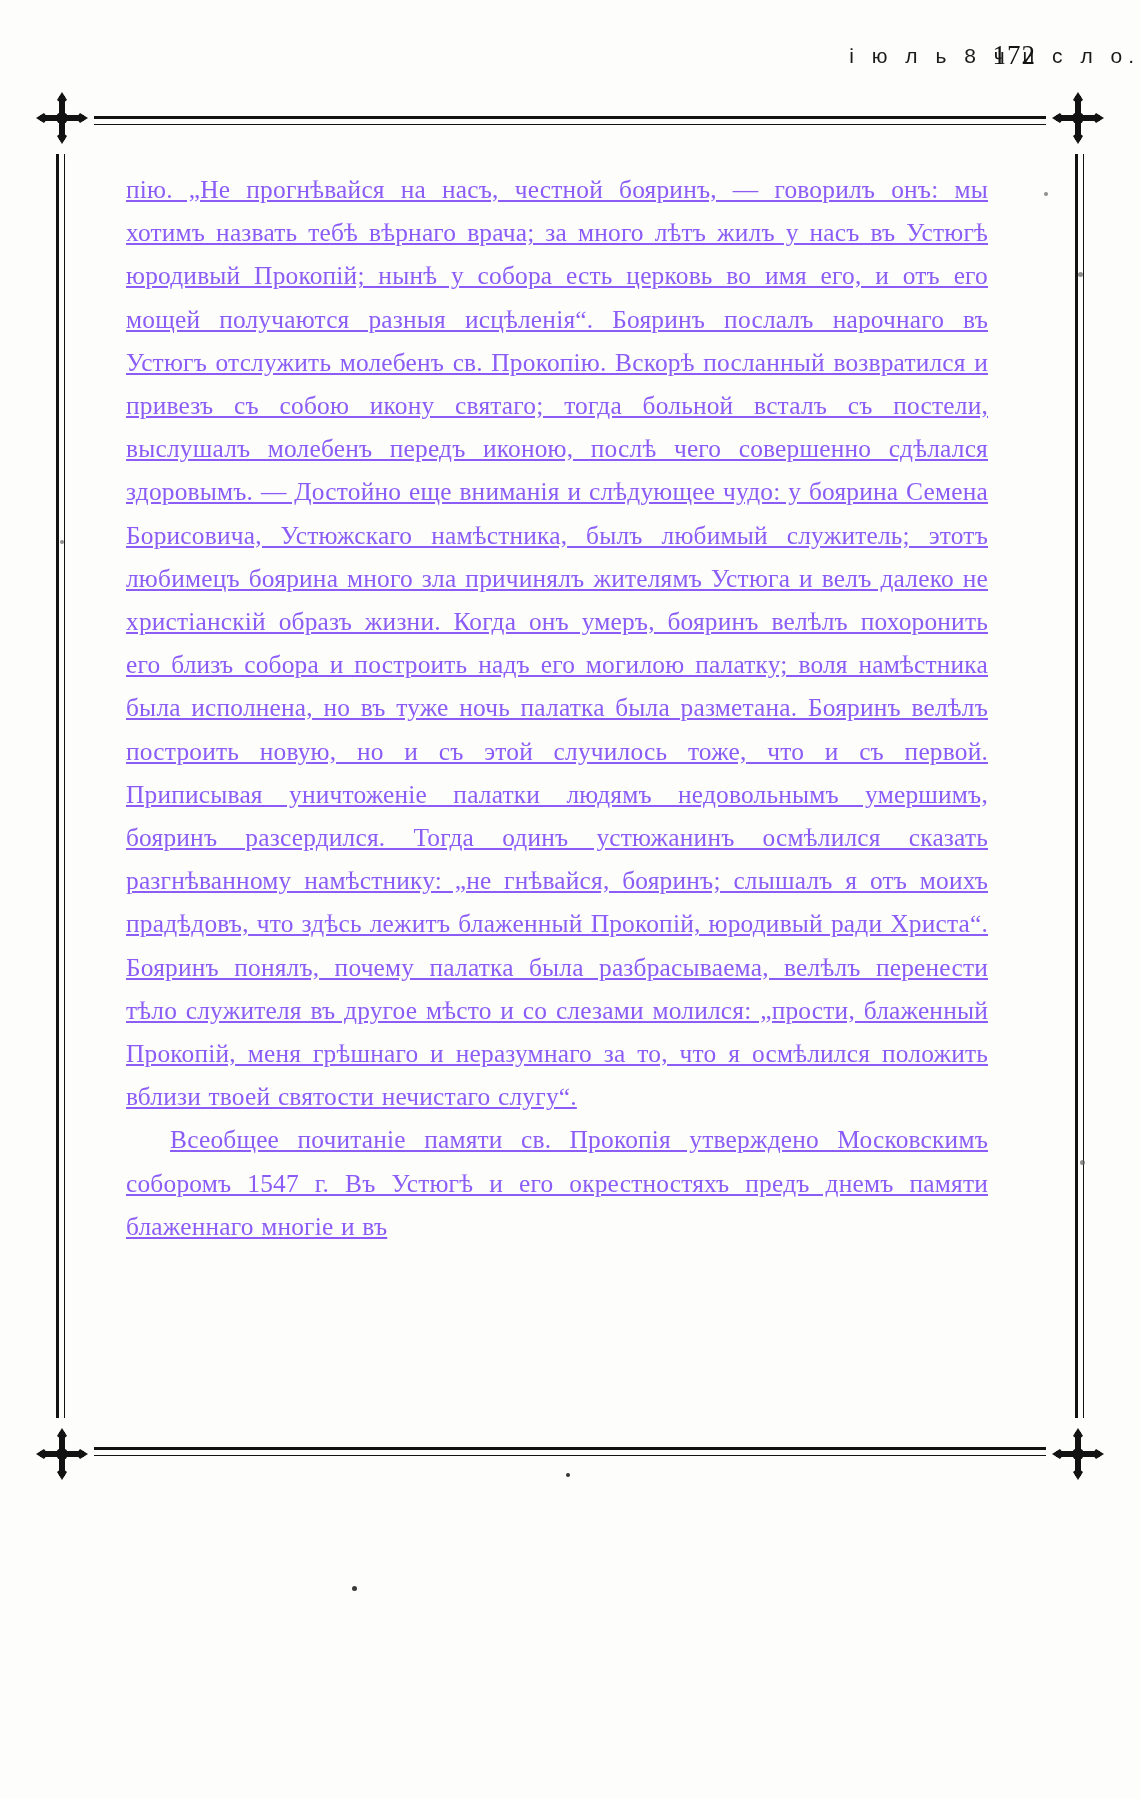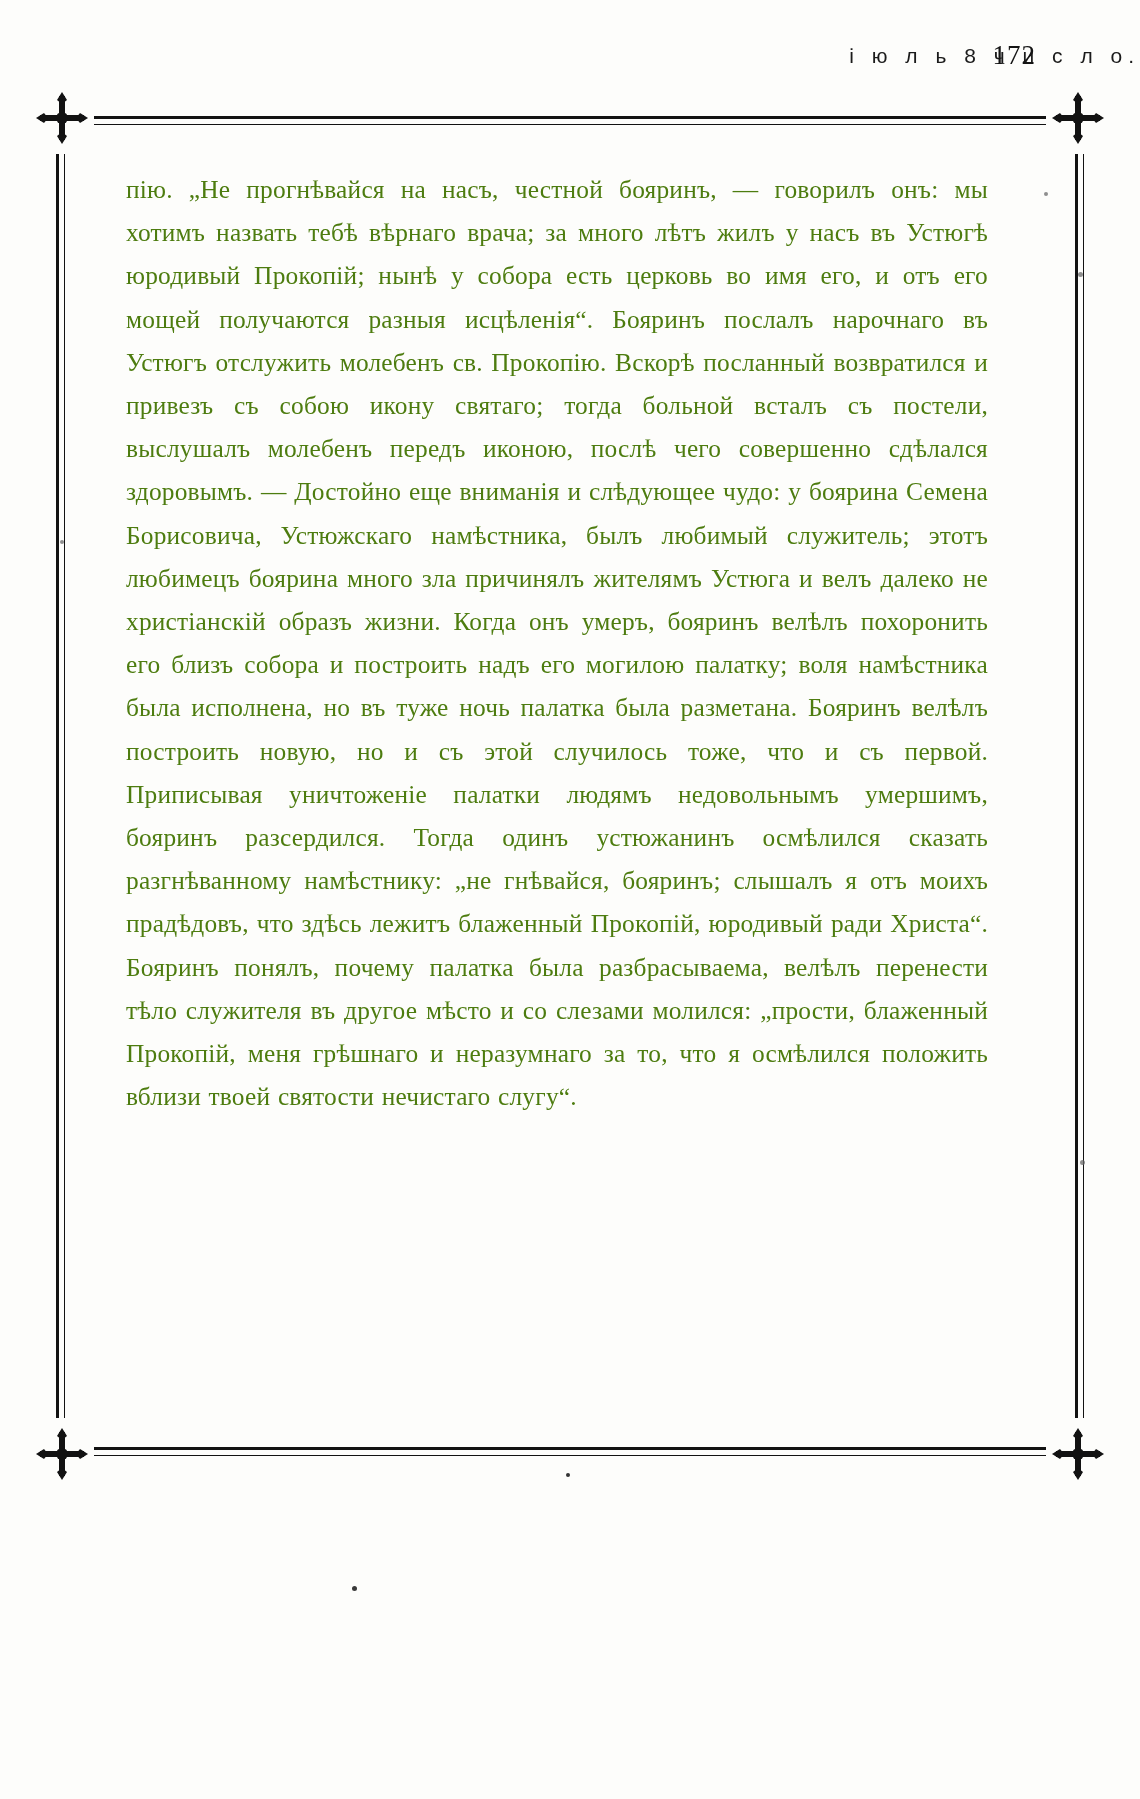--- a/index.html
+++ b/index.html
@@ -104,23 +104,24 @@
   
   .textblock {
     position: absolute;
     left: 126px;
     top: 168px;
     width: 862px;
     font-size: 25.4px;
     line-height: 43.2px;
     text-align: justify;
     text-justify: inter-word;
-    color: #4d7c0f;
+    color: #8b5cf6;
     letter-spacing: 0.2px;
     word-spacing: 1px;
+    text-decoration: underline;
   }
   .textblock p {
     margin: 0;
   }
   .textblock p.indent {
     text-indent: 44px;
   }
   .textblock p + p {
     margin-top: 0;
   }
@@ -209,20 +210,21 @@
           <path d="M2 28 L10 33 L14 28 L10 23 Z"></path>
           <path d="M54 28 L46 33 L42 28 L46 23 Z"></path>
           <circle cx="28" cy="28" r="6"></circle>
         </g>
       </svg>
     </div>
   </div>
 
   <div class="textblock">
     <p>пію. „Не прогнѣвайся на насъ, честной бояринъ, — говорилъ онъ: мы хотимъ назвать тебѣ вѣрнаго врача; за много лѣтъ жилъ у насъ въ Устюгѣ юродивый Прокопій; нынѣ у собора есть церковь во имя его, и отъ его мощей получаются разныя исцѣленія“. Бояринъ послалъ нарочнаго въ Устюгъ отслужить молебенъ св. Прокопію. Вскорѣ посланный возвратился и привезъ съ собою икону святаго; тогда больной всталъ съ постели, выслушалъ молебенъ передъ иконою, послѣ чего совершенно сдѣлался здоровымъ. — Достойно еще вниманія и слѣдующее чудо: у боярина Семена Борисовича, Устюжскаго намѣстника, былъ любимый служитель; этотъ любимецъ боярина много зла причинялъ жителямъ Устюга и велъ далеко не христіанскій образъ жизни. Когда онъ умеръ, бояринъ велѣлъ похоронить его близъ собора и построить надъ его могилою палатку; воля намѣстника была исполнена, но въ туже ночь палатка была разметана. Бояринъ велѣлъ построить новую, но и съ этой случилось тоже, что и съ первой. Приписывая уничтоженіе палатки людямъ недовольнымъ умершимъ, бояринъ разсердился. Тогда одинъ устюжанинъ осмѣлился сказать разгнѣванному намѣстнику: „не гнѣвайся, бояринъ; слышалъ я отъ моихъ прадѣдовъ, что здѣсь лежитъ блаженный Прокопій, юродивый ради Христа“. Бояринъ понялъ, почему палатка была разбрасываема, велѣлъ перенести тѣло служителя въ другое мѣсто и со слезами молился: „прости, блаженный Прокопій, меня грѣшнаго и неразумнаго за то, что я осмѣлился положить вблизи твоей святости нечистаго слугу“.</p>
+    <p class="indent">Всеобщее почитаніе памяти св. Прокопія утверждено Московскимъ соборомъ 1547 г. Въ Устюгѣ и его окрестностяхъ предъ днемъ памяти блаженнаго многіе и въ</p>
   </div>
 
   <div class="speck" style="left:1078px; top:272px; width:5px; height:5px;"></div>
   <div class="speck" style="left:1080px; top:1160px; width:5px; height:5px;"></div>
   <div class="speck" style="left:60px; top:540px; width:4px; height:4px;"></div>
   <div class="speck" style="left:1044px; top:192px; width:4px; height:4px;"></div>
   <div class="bottom-dot"></div>
   <div class="low-dot"></div>
 
 </div>

